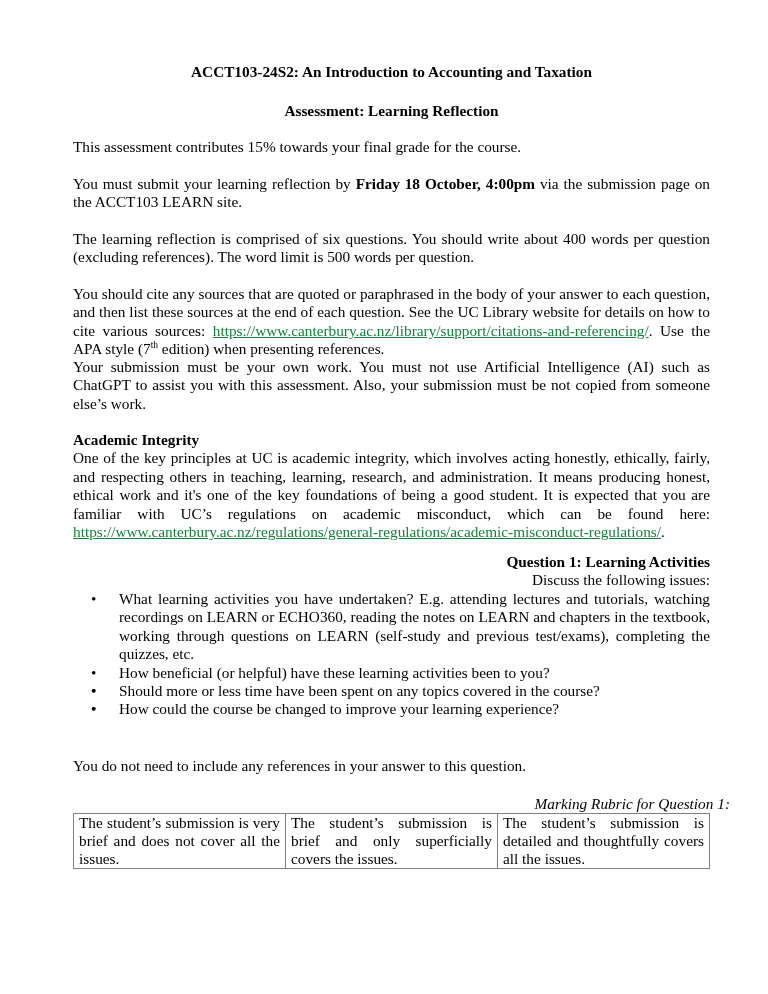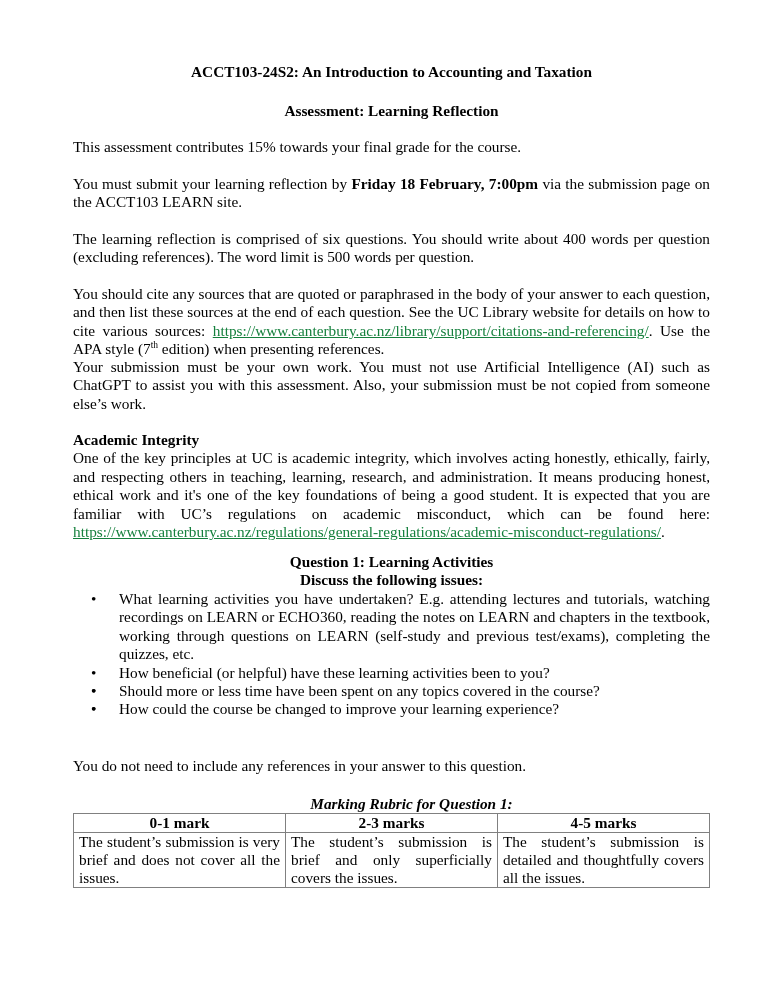--- a/index.html
+++ b/index.html
@@ -6,21 +6,21 @@
     body {
       width: 768px; height: 994px; overflow: hidden; position: relative;
       font-family: "Liberation Serif", "DejaVu Serif", serif;
       color: #000000;
       font-size: 15.3px;
       line-height: 18.4px;
     }
     .page { position: absolute; left: 73px; top: 0; width: 637px; }
     .title { position: absolute; left: 0; width: 637px; text-align: center; font-weight: bold; }
     .para { position: absolute; left: 0; width: 637px; text-align: justify; margin: 0; }
-    .para.nojust { text-align: center; font-weight: bold; }
+    .para.nojust { text-align: right; }
     a.link { color: #15803d; }
     sup { font-size: 9.5px; line-height: 0; vertical-align: 6px; }
     ul.bullets { position: absolute; left: 0; width: 637px; margin: 0; padding: 0; list-style: none; }
     ul.bullets li { position: relative; padding-left: 46px; text-align: justify; }
     ul.bullets li .dot { position: absolute; left: 18px; top: 0; }
     table.rubric {
       position: absolute; left: 0; width: 637px; border-collapse: collapse;
       table-layout: fixed;
     }
     table.rubric th, table.rubric td {
@@ -33,21 +33,21 @@
 </head>
 <body>
 
 <div class="page">
 
   <div class="title" style="top:63px;">ACCT103-24S2: An Introduction to Accounting and Taxation</div>
   <div class="title" style="top:102px;">Assessment: Learning Reflection</div>
 
   <p class="para" style="top:138px;">This assessment contributes 15% towards your final grade for the course.</p>
 
-  <p class="para" style="top:175px;"><span>You must submit your learning reflection by </span><b>Friday 18 February, 7:00pm</b><span> via the submission page on the ACCT103 LEARN site.</span></p>
+  <p class="para" style="top:175px;"><span>You must submit your learning reflection by </span><b>Friday 18 October, 4:00pm</b><span> via the submission page on the ACCT103 LEARN site.</span></p>
 
   <p class="para" style="top:230px;">The learning reflection is comprised of six questions.  You should write about 400 words per question (excluding references).  The word limit is 500 words per question.</p>
 
   <p class="para" style="top:285px;"><span>You should cite any sources that are quoted or paraphrased in the body of your answer to each question, and then list these sources at the end of each question.  See the UC Library website for details on how to cite various sources: </span><a class="link" href="#">https://www.canterbury.ac.nz/library/support/citations-and-referencing/</a><span>.  Use the APA style (7</span><sup>th</sup><span> edition) when presenting references.</span></p>
 
   <p class="para" style="top:358px;">Your submission must be your own work.  You must not use Artificial Intelligence (AI) such as ChatGPT to assist you with this assessment.  Also, your submission must be not copied from someone else’s work.</p>
 
   <p class="para" style="top:431px;"><b>Academic Integrity</b><br><span>One of the key principles at UC is academic integrity, which involves acting honestly, ethically, fairly, and respecting others in teaching, learning, research, and administration. It means producing honest, ethical work and it's one of the key foundations of being a good student.  It is expected that you are familiar with UC’s regulations on academic misconduct, which can be found here: </span><a class="link" href="#">https://www.canterbury.ac.nz/regulations/general-regulations/academic-misconduct-regulations/</a><span>.</span></p>
 
   <p class="para nojust" style="top:553px;"><b>Question 1: Learning Activities</b><br><span>Discuss the following issues:</span></p>
@@ -60,25 +60,20 @@
     <li><span class="dot">•</span></li>
     <li><span class="dot">•</span><span>How could the course be changed to improve your learning experience?</span></li>
   </ul>
 
   <p class="para" style="top:757px;">You do not need to include any references in your answer to this question.</p>
 
   <p class="para nojust" style="top:795px; font-style:italic;margin-left:20px;">Marking Rubric for Question 1:</p>
 
   <table class="rubric" style="top:813px;">
     <tbody>
-        <tr>
-      <th>0-1 mark</th>
-      <th>2-3 marks</th>
-      <th>4-5 marks</th>
-    </tr>
     <tr>
       <td>The student’s submission is very brief and does not cover all the issues.</td>
       <td>The student’s submission is brief and only superficially covers the issues.</td>
       <td>The student’s submission is detailed and thoughtfully covers all the issues.</td>
     </tr>
   </tbody>
     </table>
 
 </div>
 

